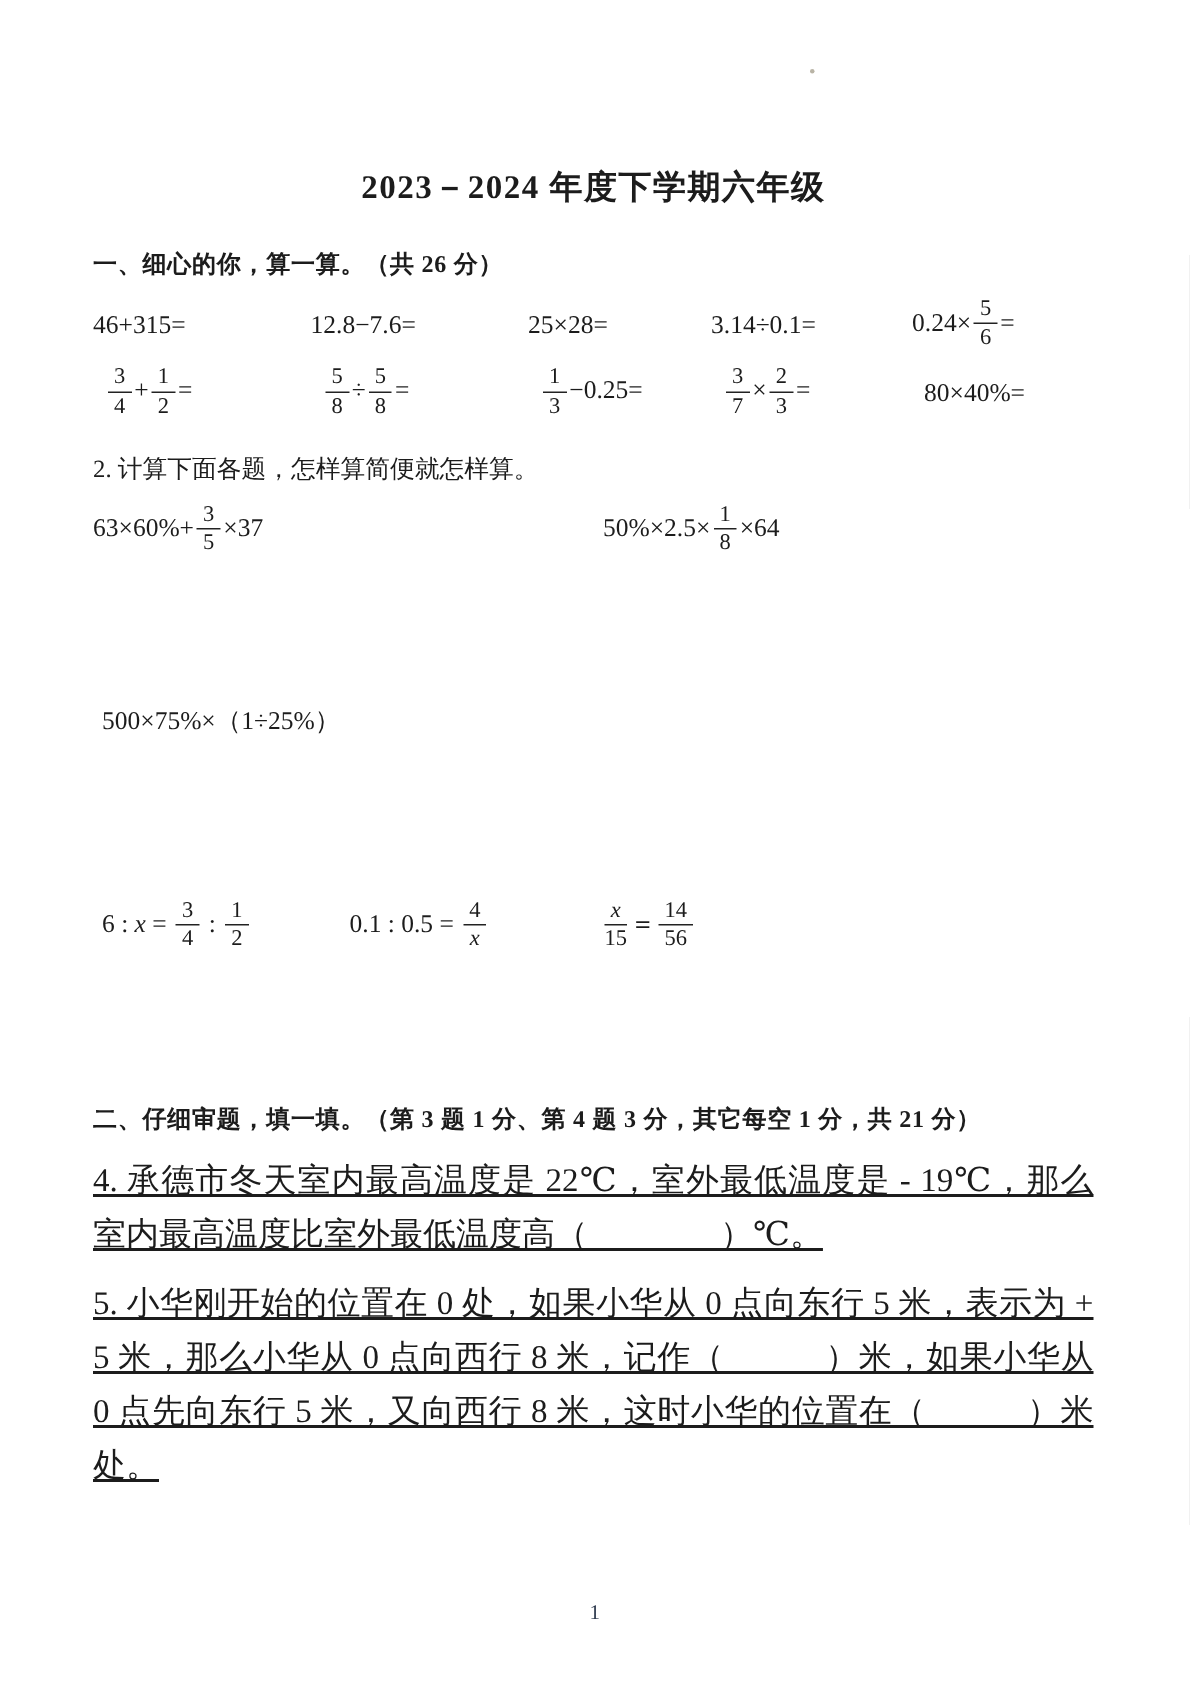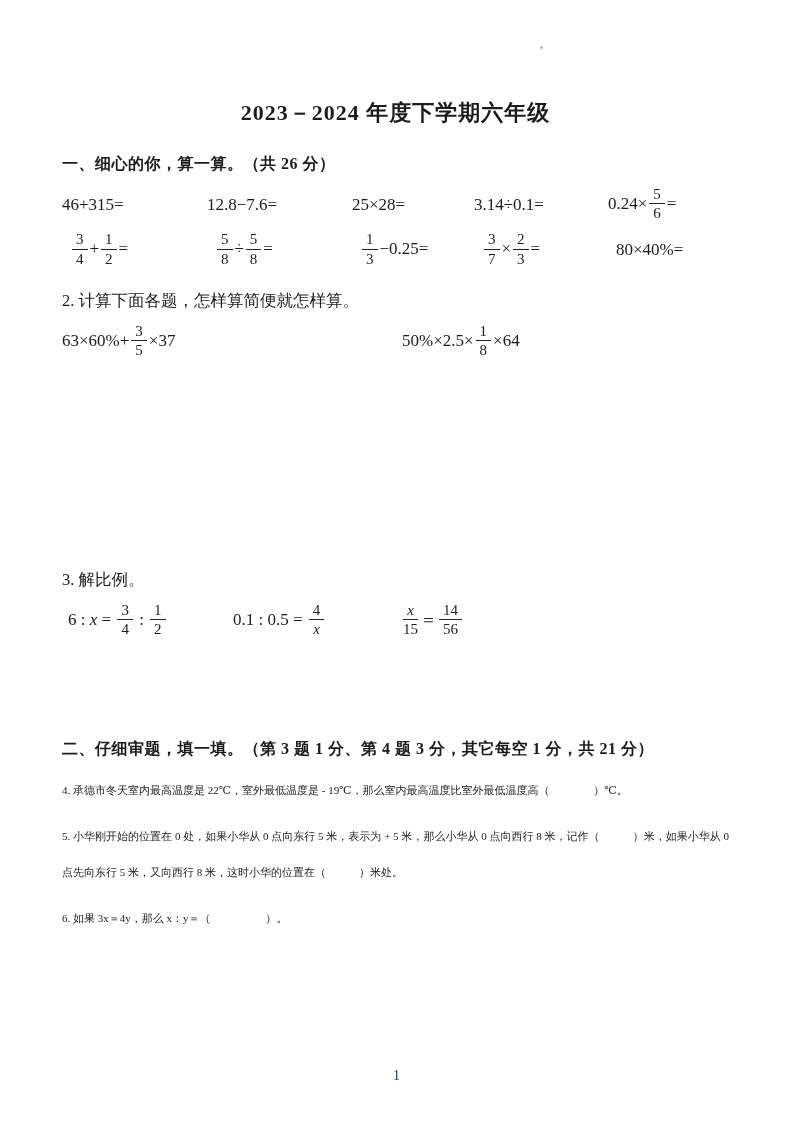--- a/index.html
+++ b/index.html
@@ -5,21 +5,21 @@
   html,body{margin:0;padding:0;background:#e8e8e8;}
   .page{
     position:relative;
     width:793px;height:1122px;
     margin:0 auto;
     background:#ffffff;
     font-family:"Liberation Serif","DejaVu Serif",serif;
     color:#1c1c1c;
     overflow:hidden;
   }
-  .content{padding:4px 64px 0 62px;}
+  .content{padding:16px 64px 0 62px;}
   .doc-title{
     text-align:center;font-weight:700;font-size:22px;
     letter-spacing:1px;margin:0;
   }
   .doc-title.line1{padding-top:94px;}
   .doc-title.line2{margin-top:18px;}
   .section-heading{
     font-weight:700;font-size:16px;margin-top:26px;letter-spacing:0.5px;
   }
   .q-label{font-size:16.5px;margin-top:16px;}
@@ -33,21 +33,21 @@
   .frac{
     display:inline-block;vertical-align:middle;text-align:center;
     font-size:15px;line-height:1.08;margin:1px 2px 3px 2px;
   }
   .frac .num{display:block;padding:0 4px 1px 4px;border-bottom:1.3px solid #222;}
   .frac .den{display:block;padding-top:1px;}
   .gap-lg{height:86px;}
   .gap-xl{height:96px;}
   .gap-md{height:72px;}
   .para{
-    font-size:11px;line-height:36px;text-align:justify;margin-top:10px;
+    font-size:22px;line-height:36px;text-align:justify;margin-top:10px;text-decoration:underline;
   }
   .para.first{margin-top:12px;}
   .page-number{
     position:absolute;bottom:38px;left:0;width:100%;
     text-align:center;font-size:14px;color:#2e3a4e;
   }
   .stray-mark{
     position:absolute;top:46px;left:540px;width:3px;height:3px;
     background:#b9b4a6;border-radius:50%;
   }
@@ -84,36 +84,35 @@
     <div class="q-label" style="margin-top:20px;">2. 计算下面各题，怎样算简便就怎样算。</div>
 
     <div class="expr-row row-2a">
       <span class="expr"><span>63×60%+</span><span class="frac"><span class="num">3</span><span class="den">5</span></span><span>×37</span></span>
       <span class="expr"><span>50%×2.5×</span><span class="frac"><span class="num">1</span><span class="den">8</span></span><span>×64</span></span>
     </div>
 
     <div class="gap-lg"></div>
 
     <div class="expr-row row-2b">
+      <span class="expr"><span>500×75%×（1÷25%）</span></span>
     </div>
 
     <div class="gap-xl"></div>
 
-    <div class="q-label">3. 解比例。</div>
 
     <div class="expr-row row-3">
       <span class="expr"><span>6 : </span><span><i>x</i></span><span> = </span><span class="frac"><span class="num">3</span><span class="den">4</span></span><span> : </span><span class="frac"><span class="num">1</span><span class="den">2</span></span></span>
       <span class="expr"><span>0.1 : 0.5 = </span><span class="frac"><span class="num">4</span><span class="den"><i>x</i></span></span></span>
       <span class="expr"><span class="frac"><span class="num"><i>x</i></span><span class="den">15</span></span><span>＝</span><span class="frac"><span class="num">14</span><span class="den">56</span></span></span>
     </div>
 
     <div class="gap-md"></div>
 
     <div class="section-heading">二、仔细审题，填一填。（第 3 题 1 分、第 4 题 3 分，其它每空 1 分，共 21 分）</div>
 
     <div class="para first">4. 承德市冬天室内最高温度是 22℃，室外最低温度是 - 19℃，那么室内最高温度比室外最低温度高（　　　　）℃。</div>
     <div class="para">5. 小华刚开始的位置在 0 处，如果小华从 0 点向东行 5 米，表示为 + 5 米，那么小华从 0 点向西行 8 米，记作（　　　）米，如果小华从 0 点先向东行 5 米，又向西行 8 米，这时小华的位置在（　　　）米处。</div>
-    <div class="para">6. 如果 3x＝4y，那么 x：y＝（　　　　　）。</div>
 
   </div>
 
   <div class="page-number">1</div>
 </div>
 
 </body></html>

